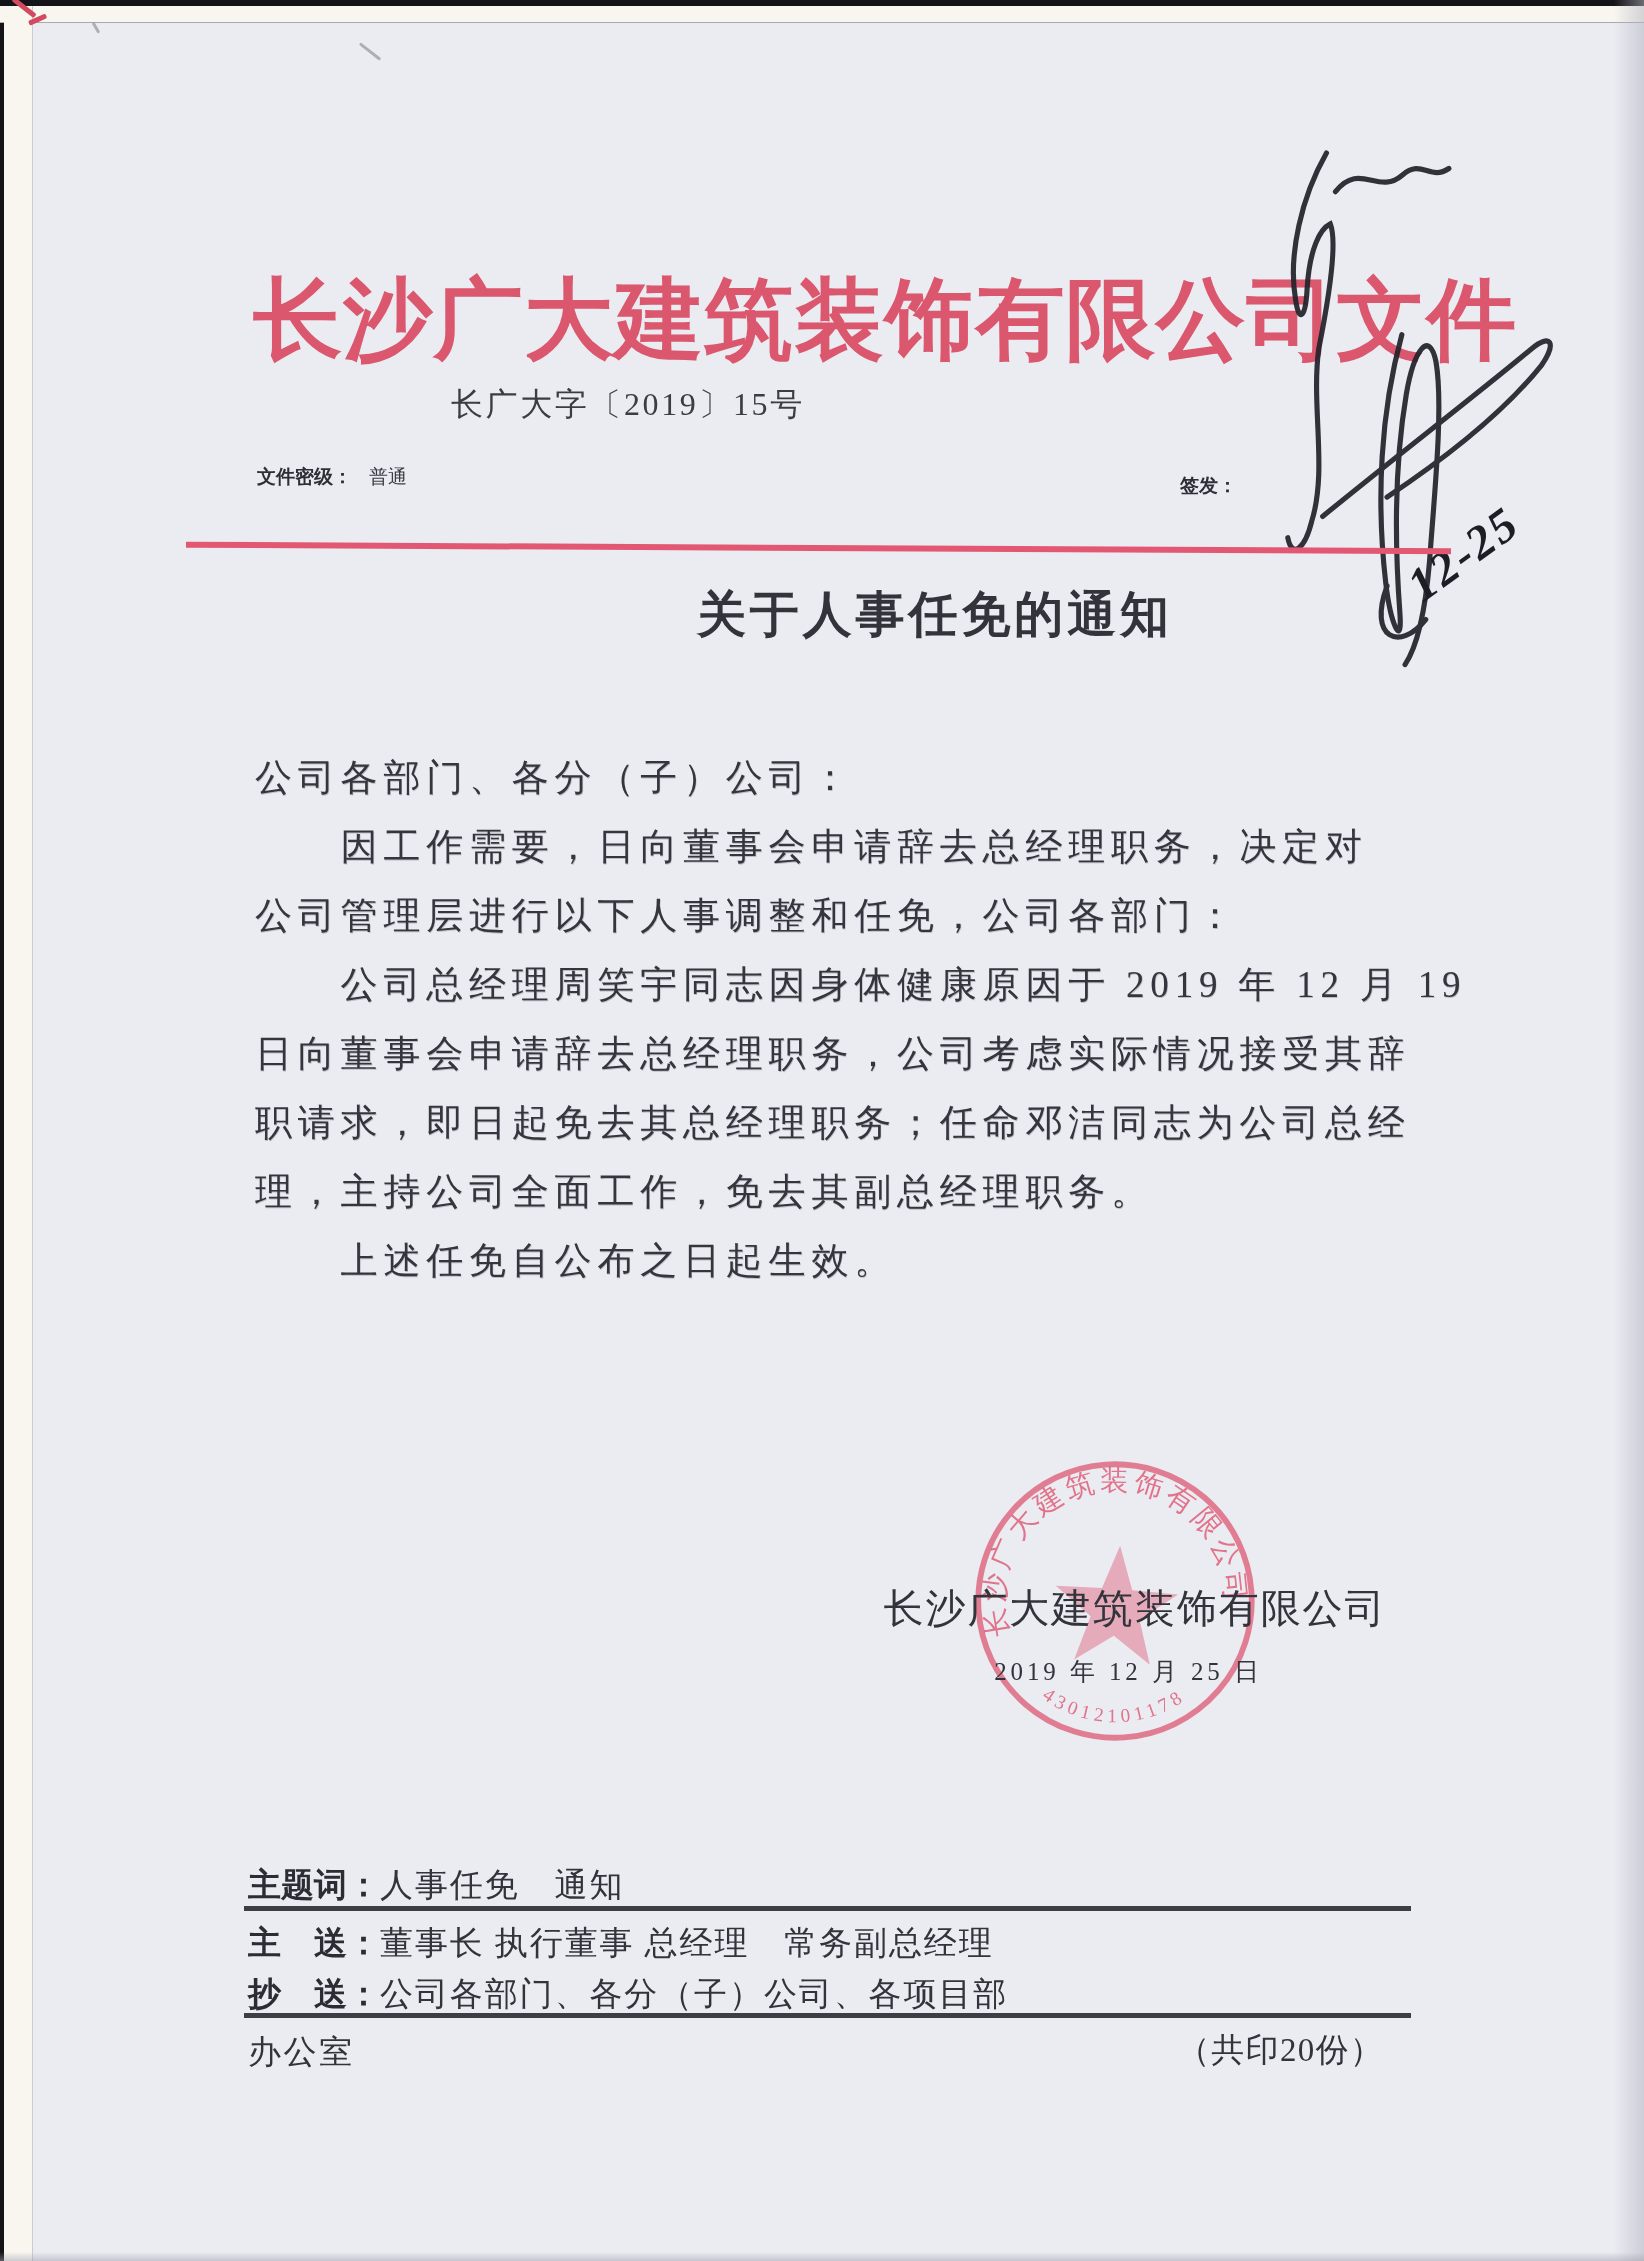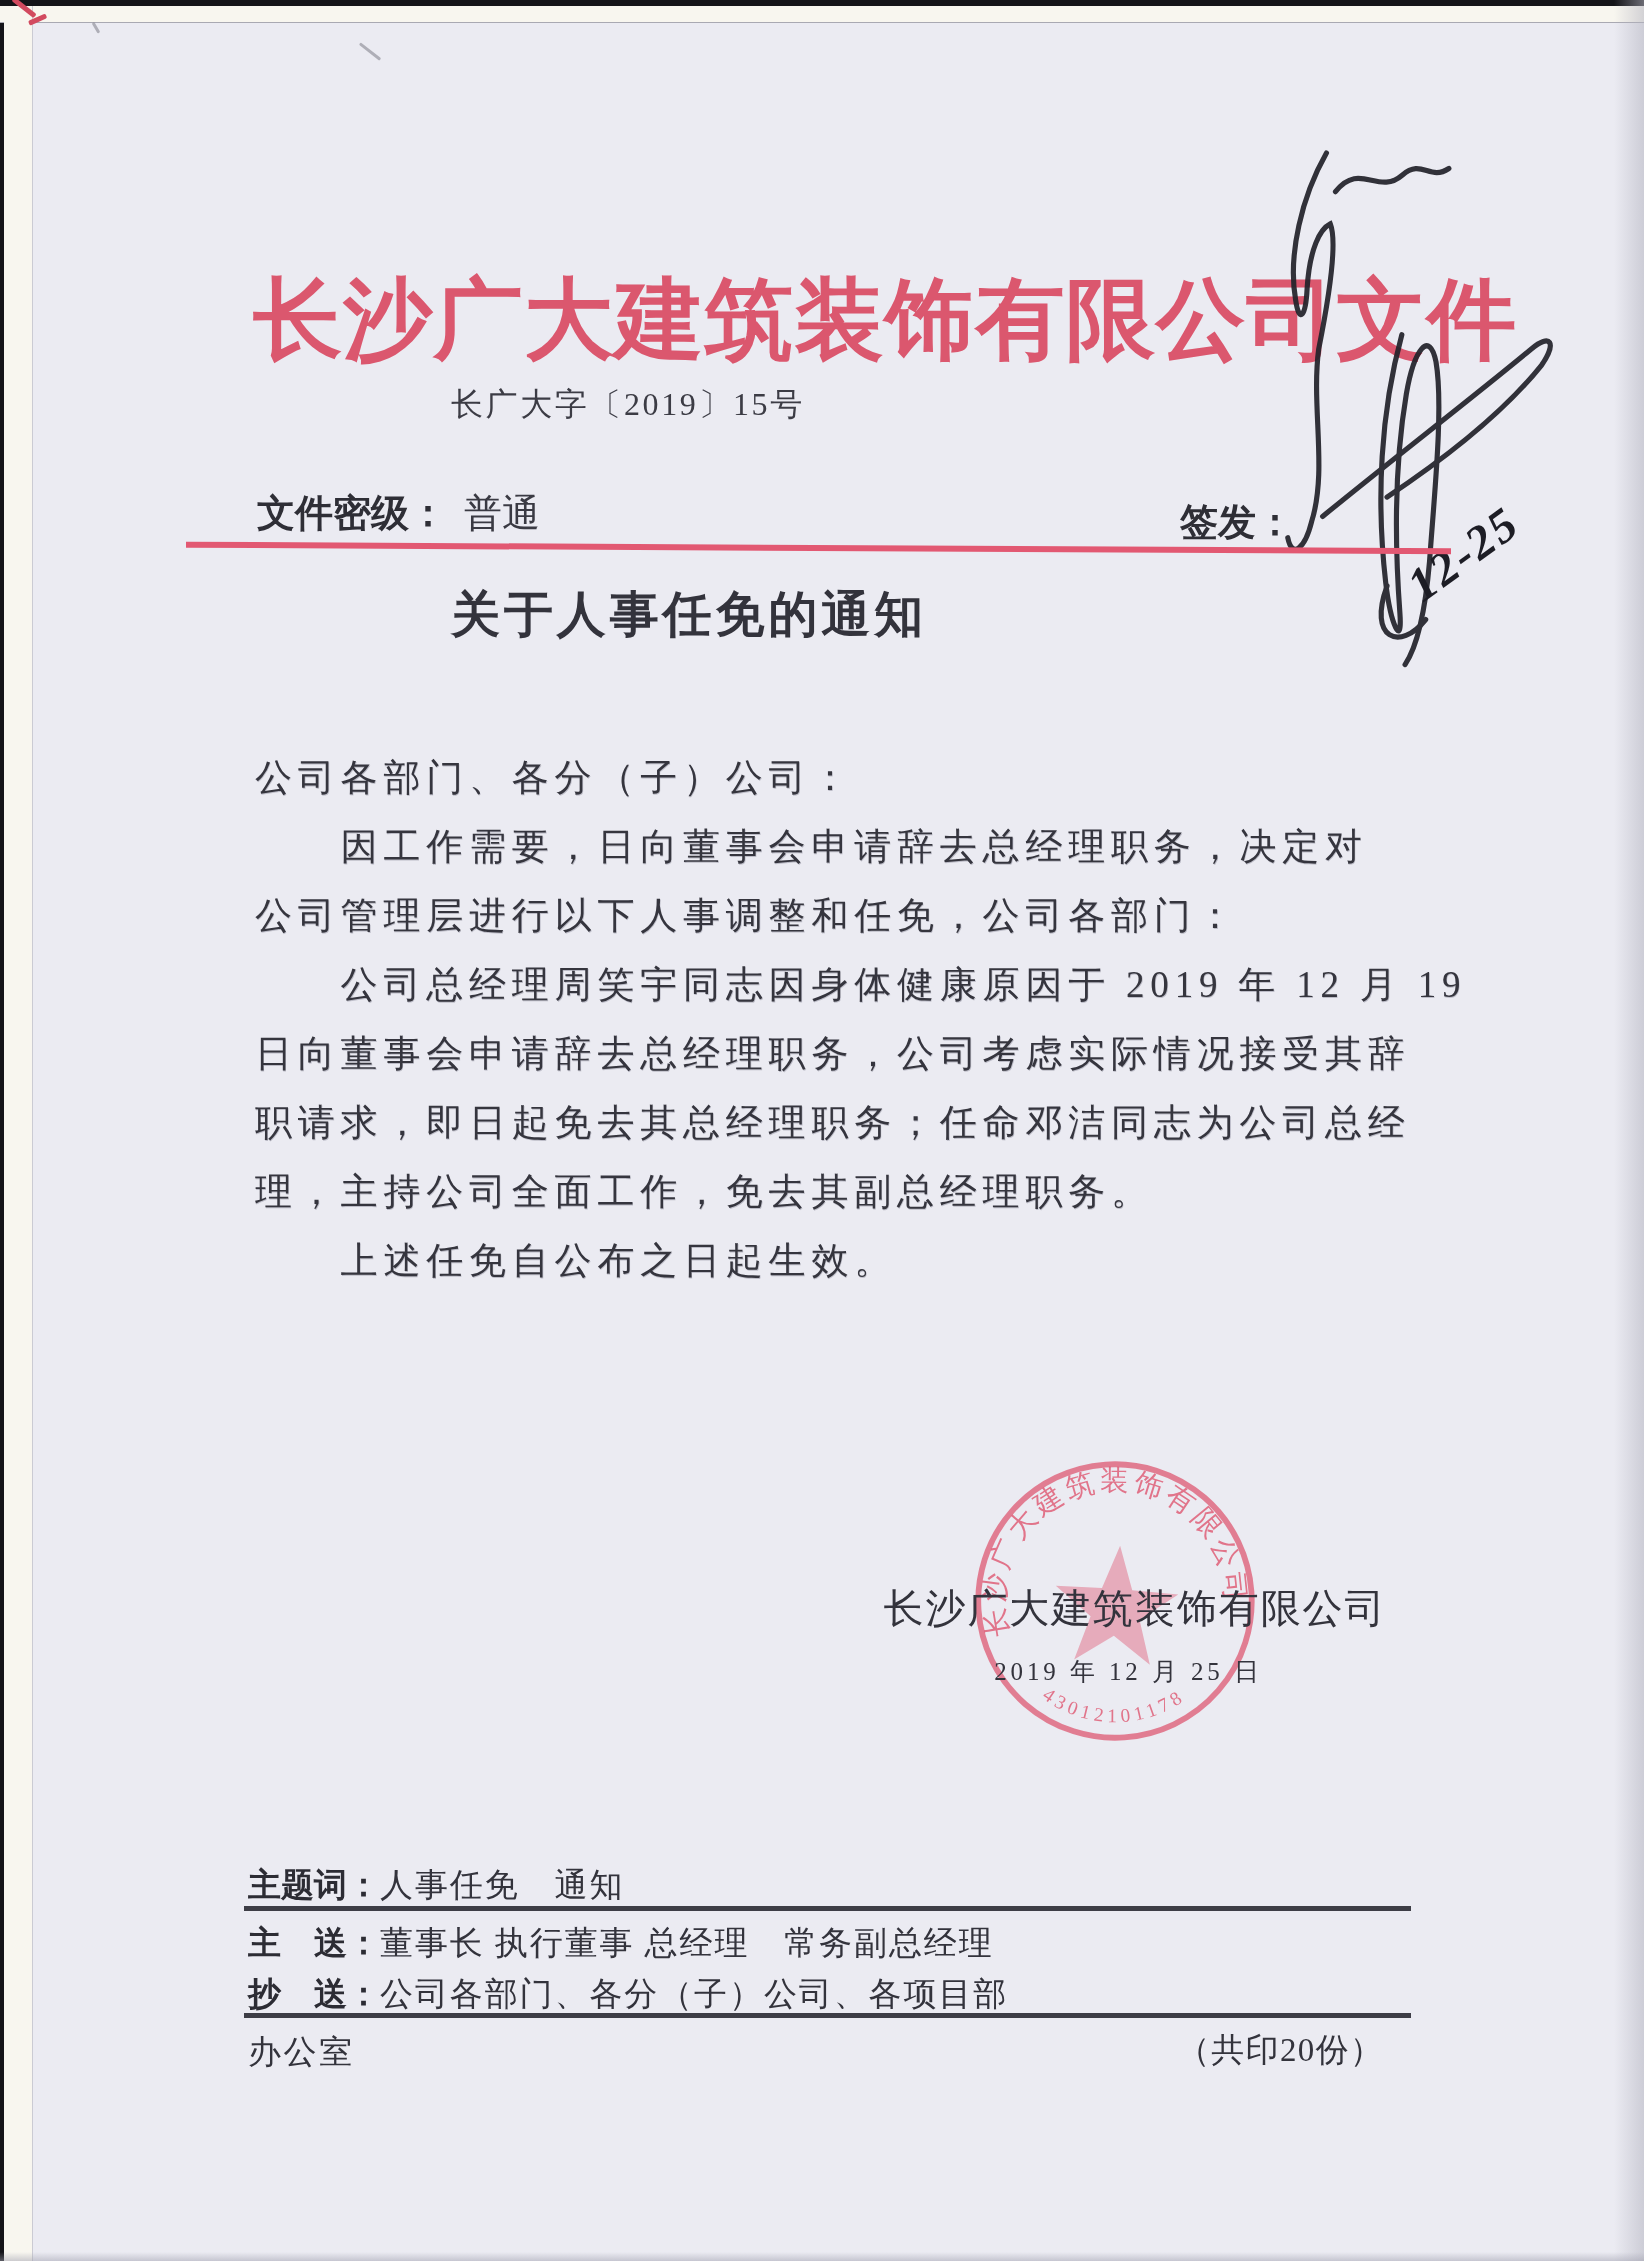--- a/index.html
+++ b/index.html
@@ -11,25 +11,25 @@
   .paper-top{position:absolute;left:0;top:5.8px;width:1644px;height:16px;background:#f8f6ef;border-bottom:1.3px solid #a9a9b2;}
   .paper-left{position:absolute;left:3.9px;top:5.8px;width:28px;height:2255px;background:#f8f6ef;border-right:0.6px solid #cbcbd3;border-top-left-radius:17px;}
   .shadow-right{position:absolute;right:0;top:0;width:30px;height:2261px;background:linear-gradient(to right,rgba(200,200,210,0),rgba(180,180,192,.55));}
   .shadow-bottom{position:absolute;left:0;bottom:0;width:1644px;height:9px;background:linear-gradient(to bottom,rgba(180,180,192,0),rgba(160,160,175,.5));}
   .scratch{position:absolute;background:#d24a5f;border-radius:1.9px;}
   .streak{position:absolute;background:#8d8d97;opacity:.65;border-radius:1.3px;}
   
   .org-title{position:absolute;left:253px;top:260px;width:1180px;white-space:nowrap;text-align:center;
              font-size:89px;font-weight:bold;letter-spacing:1.3px;color:#db576e;}
   .doc-number{position:absolute;left:451px;top:383px;width:722px;text-align:left;font-size:32px;letter-spacing:2.6px;color:#3c3c45;}
-  .meta-row{position:absolute;top:464px;font-size:38px;white-space:nowrap;margin-top:24px;}
+  .meta-row{position:absolute;top:464px;font-size:19px;white-space:nowrap;}
   .lbl{font-family:"Liberation Sans","DejaVu Sans",sans-serif;font-weight:bold;color:#2e2e36;}
   .val{margin-left:17px;color:#3a3a43;}
   .red-rule{position:absolute;left:186px;top:545px;width:1265px;height:6.4px;background:#e25872;transform:rotate(.3deg);}
-  .doc-title{position:absolute;left:451px;top:582px;width:722px;text-align:left;font-size:49px;font-weight:bold;letter-spacing:3.9px;color:#33333c;}
+  .doc-title{position:absolute;left:451px;top:582px;width:722px;text-align:right;font-size:49px;font-weight:bold;letter-spacing:3.9px;color:#33333c;}
   
   .body-block{position:absolute;left:255px;top:743px;width:1180px;font-size:37px;letter-spacing:5.8px;line-height:69px;
               color:#35353e;text-shadow:0.6px 0.6px 0.6px rgba(70,70,88,.28);}
   .body-line{white-space:nowrap;}
   
   .sign-company{position:absolute;left:845px;top:1581px;width:580px;text-align:center;font-size:40px;letter-spacing:1.9px;color:#33333c;}
   .sign-date{position:absolute;left:845px;top:1655px;width:567px;text-align:center;font-size:25px;letter-spacing:3.9px;color:#33333c;}
   
   .foot-row{position:absolute;left:248px;font-size:33px;white-space:nowrap;}
   .foot-lbl{font-family:"Liberation Sans","DejaVu Sans",sans-serif;font-weight:bold;color:#2c2c34;}

